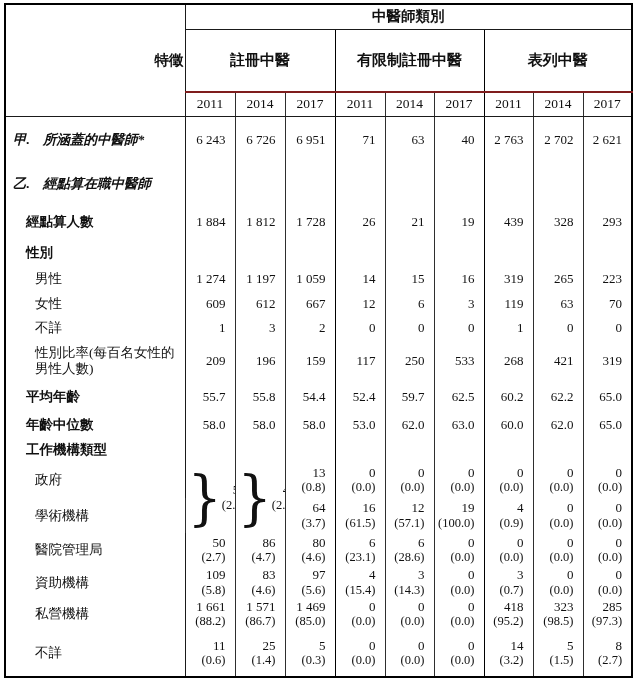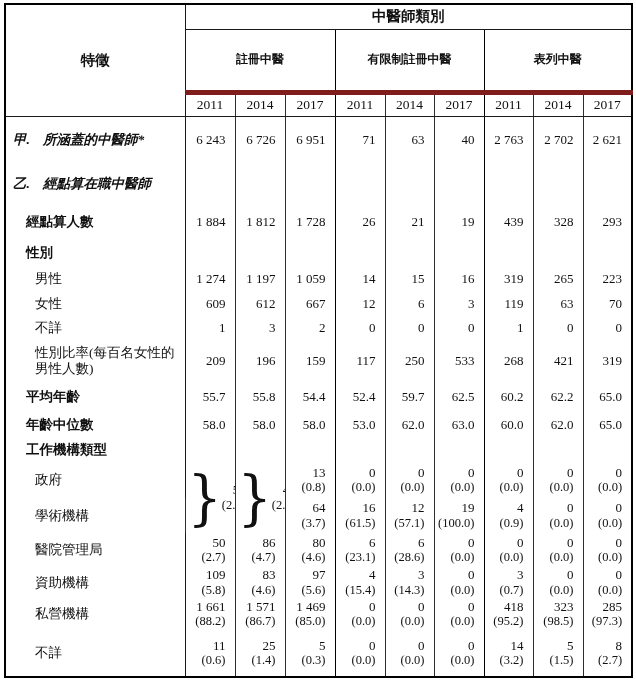--- a/index.html
+++ b/index.html
@@ -14,34 +14,34 @@
   table.stat{
     border-collapse:collapse;
     table-layout:fixed;
     width:629px;
     margin:3px 0 0 4px;
     border:2px solid #000;
   }
   td{vertical-align:middle;overflow:hidden;}
   
   td.corner{
-    text-align:center;font-weight:bold;font-size:14.5px;
+    text-align:right;font-weight:bold;font-size:14.5px;
     border-right:1.5px solid #1a1a1a;
     border-bottom:1.5px solid #1a1a1a;
   }
   td.toptitle{
     text-align:center;font-weight:bold;font-size:14.5px;
     border-bottom:1px solid #1a1a1a;
   }
   tr.r-top{height:25px;}
   tr.r-group{height:63px;}
   tr.r-year{height:24px;}
   td.group{
-    text-align:center;font-weight:bold;font-size:12px;
-    border-bottom:5px solid #7f1d1d;
+    text-align:center;font-weight:bold;font-size:15px;
+    border-bottom:2px solid #7f1d1d;
   }
   td.group.gs{border-left:1.5px solid #000;}
   td.year{
     text-align:center;font-weight:normal;font-size:13.5px;
     border-left:1px solid #2e2e2e;
     border-bottom:1.5px solid #1a1a1a;
   }
   td.year.gs{border-left:1.5px solid #000;}
   
   td.c{

